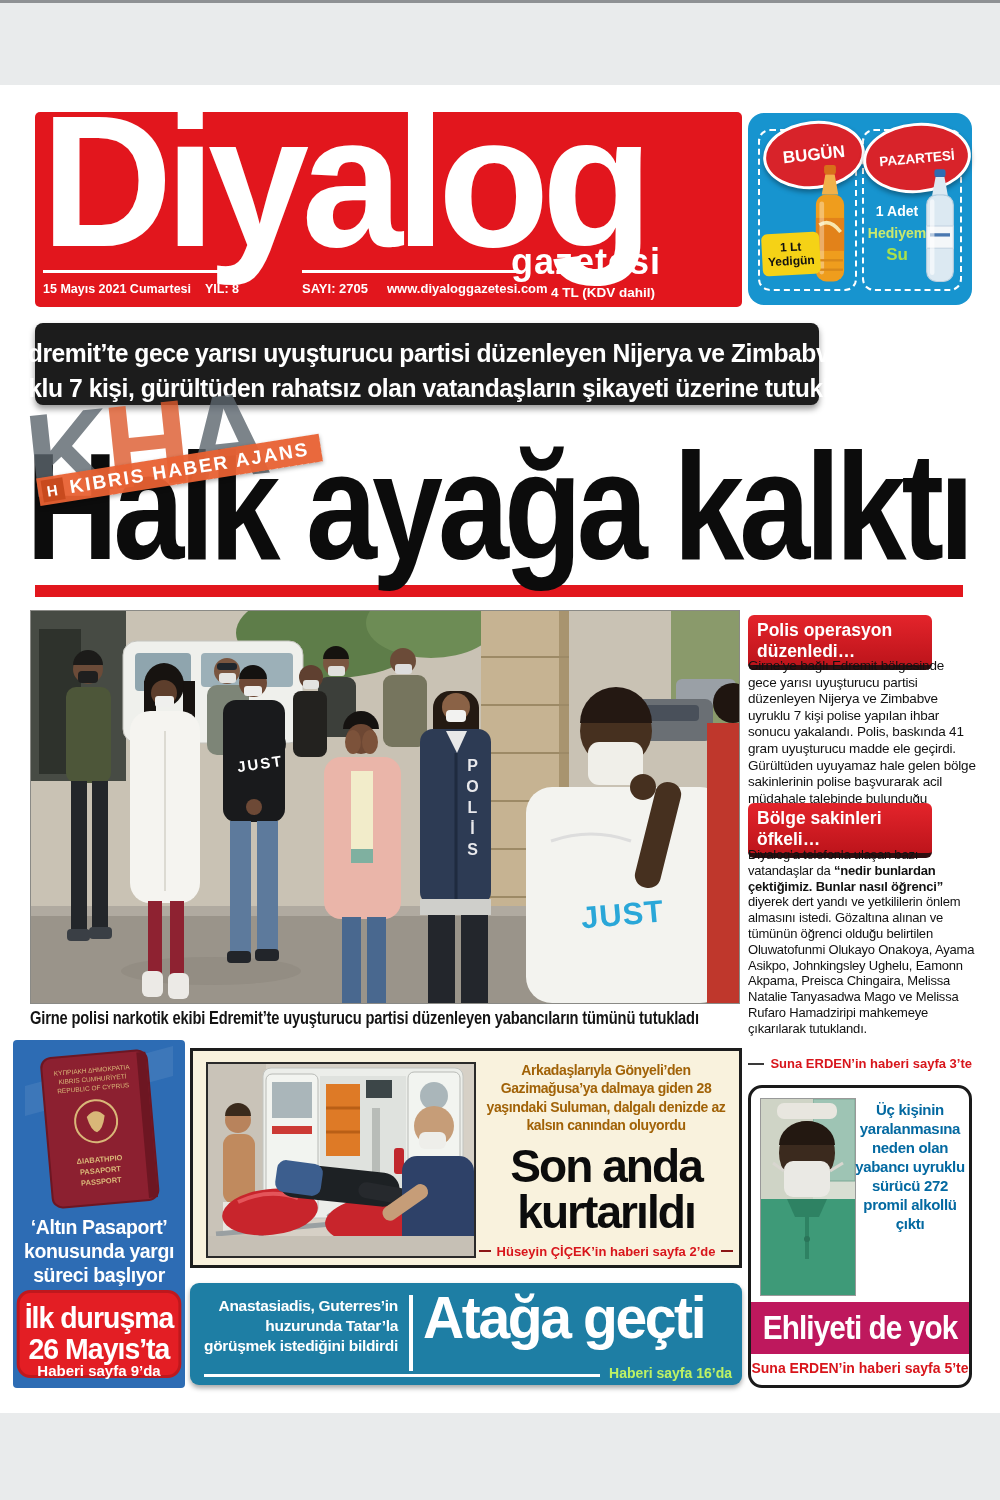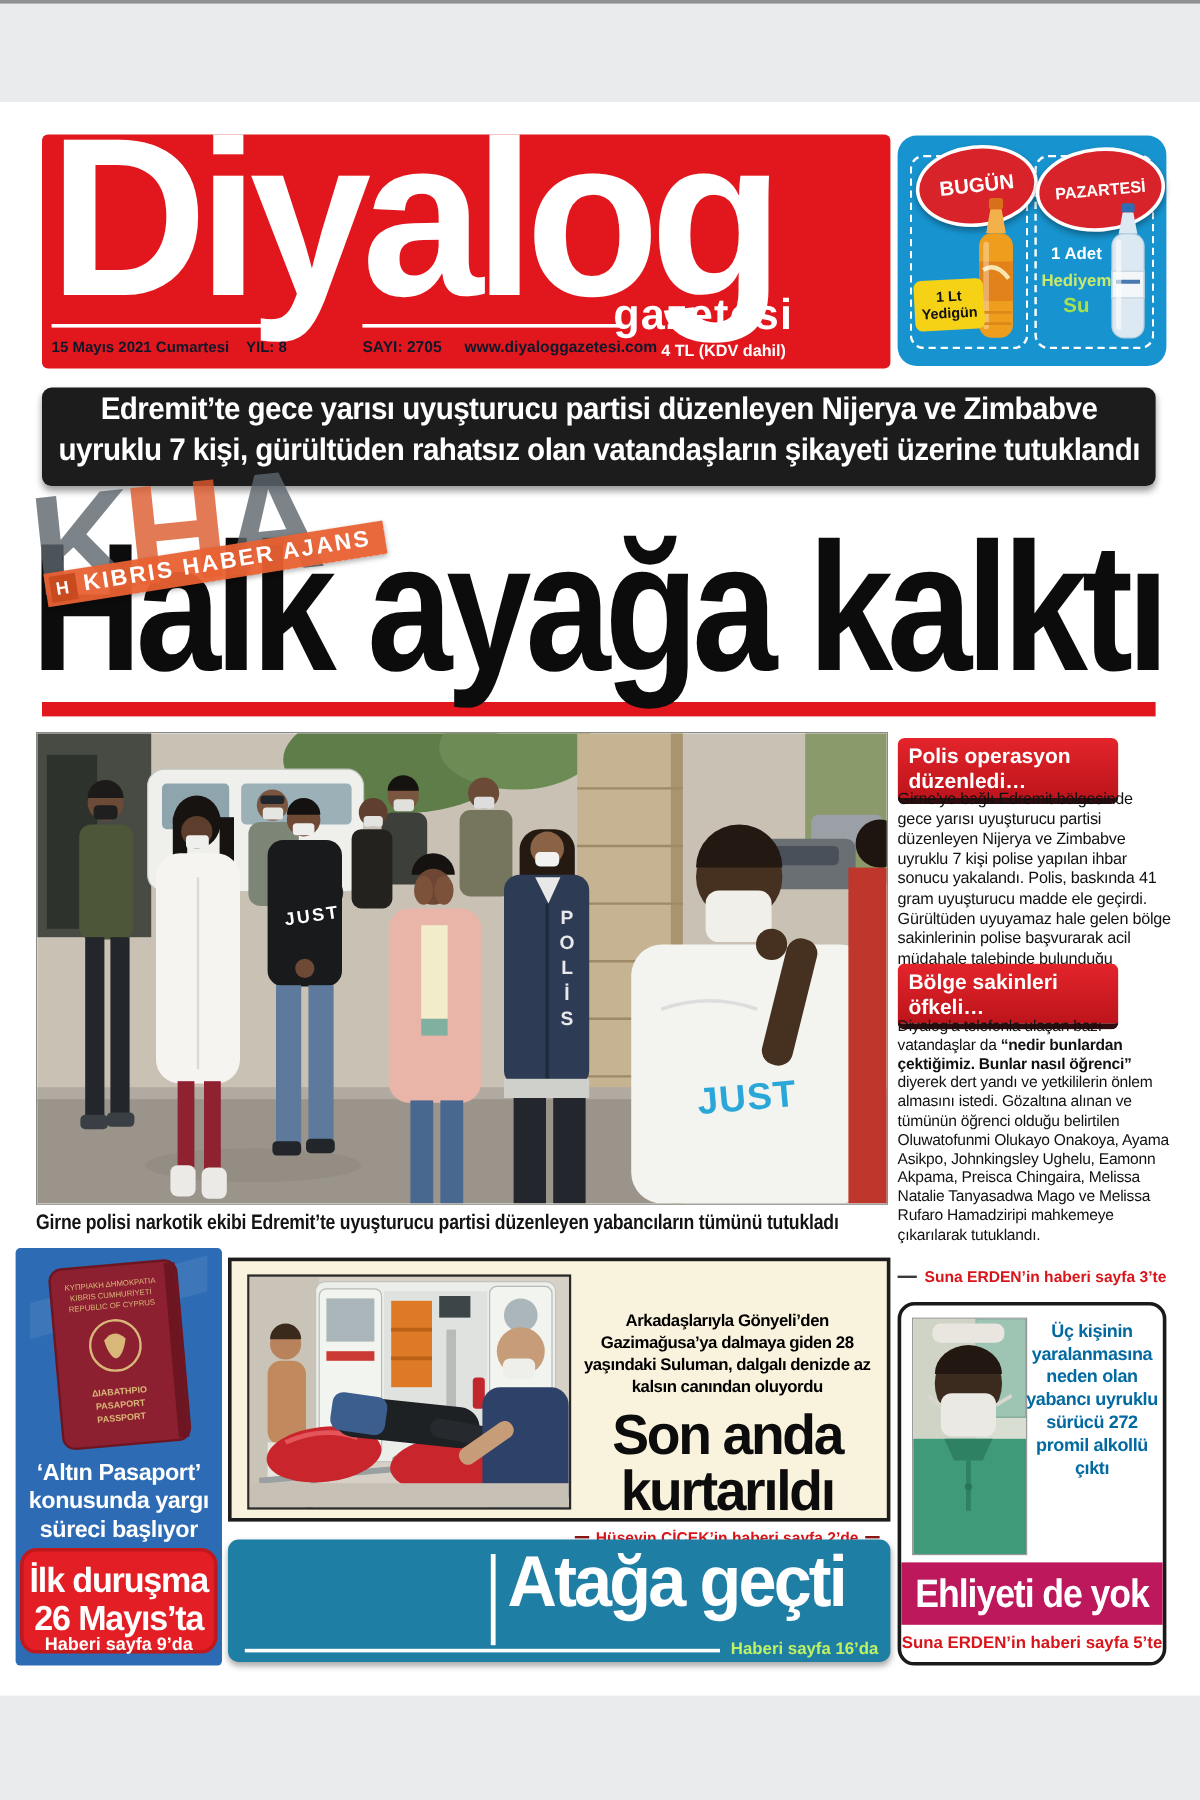--- a/index.html
+++ b/index.html
@@ -9,38 +9,38 @@
 
   
   .top-margin{left:0;top:0;width:1000px;height:85px;background:#e9ebec;border-top:3px solid #8e9194;box-sizing:border-box;}
   .bottom-margin{left:0;top:1413px;width:1000px;height:87px;background:#e9ebec;}
 
   
   .masthead{left:35px;top:112px;width:707px;height:195px;background:var(--brand-red);border-radius:5px;overflow:hidden;}
   .mast-title{left:6px;top:-6px;font-size:188px;font-weight:bold;color:#fff;letter-spacing:-8px;line-height:.8;
               transform:scaleX(.97);transform-origin:left top;white-space:nowrap;}
   .mast-line{height:3px;background:#fff;}
-  .mast-small{color:#0f172a;font-weight:bold;font-size:12.5px;white-space:nowrap;}
+  .mast-small{color:#ffffff;font-weight:bold;font-size:12.5px;white-space:nowrap;}
   .mast-gazetesi{left:476px;bottom:24px;color:#fff;font-weight:bold;font-size:36px;letter-spacing:1px;}
   .mast-price{left:516px;bottom:7px;color:#fff;font-weight:bold;font-size:13.5px;}
 
   
   .promo{left:748px;top:113px;width:224px;height:192px;background:var(--promo-blue);border-radius:16px;}
   .dash-box{border:2px dashed #fff;border-radius:12px;box-sizing:border-box;}
   .promo-oval{background:#d8232a;border:3px solid #fff;border-radius:50%;display:flex;align-items:center;justify-content:center;
               color:#fff;font-weight:bold;box-shadow:0 3px 5px rgba(0,0,0,.35);}
   .yellow-label{background:#f5d216;border-radius:6px;transform:rotate(-3deg);display:flex;flex-direction:column;
                 align-items:center;justify-content:center;color:#111;font-weight:bold;font-size:12px;line-height:1.2;}
   .promo-white{color:#fff;font-weight:bold;font-size:14px;text-align:center;}
   .promo-green1{color:#c9e96d;font-weight:bold;font-size:14px;text-align:center;}
   .promo-green2{color:#a9e14b;font-weight:bold;font-size:17px;text-align:center;}
 
   
-  .banner{left:35px;top:323px;width:928px;height:82px;background:var(--banner-black);border-radius:8px;
-          box-shadow:0 4px 6px rgba(0,0,0,.4);display:flex;flex-direction:column;align-items:center;justify-content:flex-start;z-index:1;}
+  .banner{left:35px;top:323px;width:784px;height:82px;background:var(--banner-black);border-radius:8px;
+          box-shadow:0 4px 6px rgba(0,0,0,.4);display:flex;flex-direction:column;align-items:center;justify-content:flex-end;z-index:1;}
   .banner-line{color:#fff;font-weight:bold;font-size:26px;line-height:1.32;white-space:nowrap;transform:scaleX(.95);letter-spacing:-.5px;}
 
   
   .watermark{left:26px;top:380px;width:340px;height:130px;transform:rotate(-6deg);z-index:5;pointer-events:none;}
   .kha{font-size:118px;font-weight:bold;letter-spacing:-6px;line-height:1;opacity:.8;}
   .kha .k,.kha .a{color:#5c666e;}
   .kha .h{color:#dd5a2c;}
   .agency-strip{position:absolute;left:8px;top:74px;transform:rotate(-3deg);background:rgba(232,97,51,.95);
                 color:#fff;font-weight:bold;font-size:19px;letter-spacing:2px;padding:3px 12px 3px 4px;
                 display:flex;gap:6px;align-items:center;box-shadow:0 2px 4px rgba(0,0,0,.3);}
@@ -77,21 +77,21 @@
                  line-height:1.22;letter-spacing:-.4px;}
   .hearing-box{left:2px;top:250px;width:168px;height:88px;background:#e31e24;border-radius:14px;border:3px solid #bf181d;
                box-sizing:border-box;display:flex;flex-direction:column;align-items:center;justify-content:center;
                color:#fff;font-weight:bold;font-size:29px;line-height:1.06;transform:scaleX(.98);letter-spacing:-1px;}
   .pass-footer{left:0;bottom:9px;width:100%;text-align:center;color:#fff;font-weight:bold;font-size:15px;}
 
   
   .rescue-box{left:190px;top:1048px;width:552px;height:220px;background:var(--cream);border:3px solid #1d1d1d;box-sizing:border-box;}
   .rescue-photo{left:13px;top:11px;width:266px;height:192px;border:2px solid #2a2a2a;}
   .rescue-text{left:286px;top:10px;width:254px;text-align:center;}
-  .rescue-intro{font-size:14px;font-weight:bold;line-height:1.32;letter-spacing:-.4px;color:#000000;margin-top:30px;}
+  .rescue-intro{font-size:14px;font-weight:bold;line-height:1.32;letter-spacing:-.4px;color:#a16207;}
   .rescue-headline{font-size:47px;font-weight:bold;letter-spacing:-2px;line-height:.98;color:#0c0c0c;margin-top:8px;transform:scaleX(.98);}
   .rescue-byline{display:flex;align-items:center;gap:6px;margin-top:9px;}
   .rescue-byline .rule{flex:1;border-top:2px solid #8b1616;}
 
   
   .dip-box{left:190px;top:1283px;width:552px;height:102px;background:var(--teal);border-radius:9px;box-shadow:0 3px 5px rgba(0,0,0,.35);}
   .dip-intro{left:14px;top:13px;width:194px;text-align:right;color:#fff;font-weight:bold;font-size:15.5px;
              line-height:1.3;letter-spacing:-.3px;}
   .dip-divider{left:219px;top:12px;width:4px;height:76px;background:#fff;}
   .dip-headline{left:233px;top:0px;font-size:60px;color:#fff;font-weight:bold;letter-spacing:-2.5px;
@@ -391,20 +391,21 @@
       </div>
       <div class="rescue-byline">
         <span class="rule"></span>
         <span class="byline-red">Hüseyin ÇİÇEK’in haberi sayfa 2’de</span>
         <span class="rule"></span>
       </div>
     </div>
   </div>
 
   <div class="abs dip-box">
+    <div class="abs dip-intro">Anastasiadis, Guterres’in huzurunda Tatar’la görüşmek istediğini bildirdi</div>
     <div class="abs dip-divider"></div>
     <div class="abs dip-headline">Atağa geçti</div>
     <div class="abs dip-rule"></div>
     <div class="abs dip-byline">Haberi sayfa 16’da</div>
   </div>
 
   <div class="abs driver-box">
     <svg class="abs driver-photo" viewBox="0 0 94 196">
       <rect width="94" height="196" fill="#d8ded2"></rect>
       <rect x="52" y="0" width="42" height="82" fill="#9ec4b4" stroke="#7aa894"></rect>

